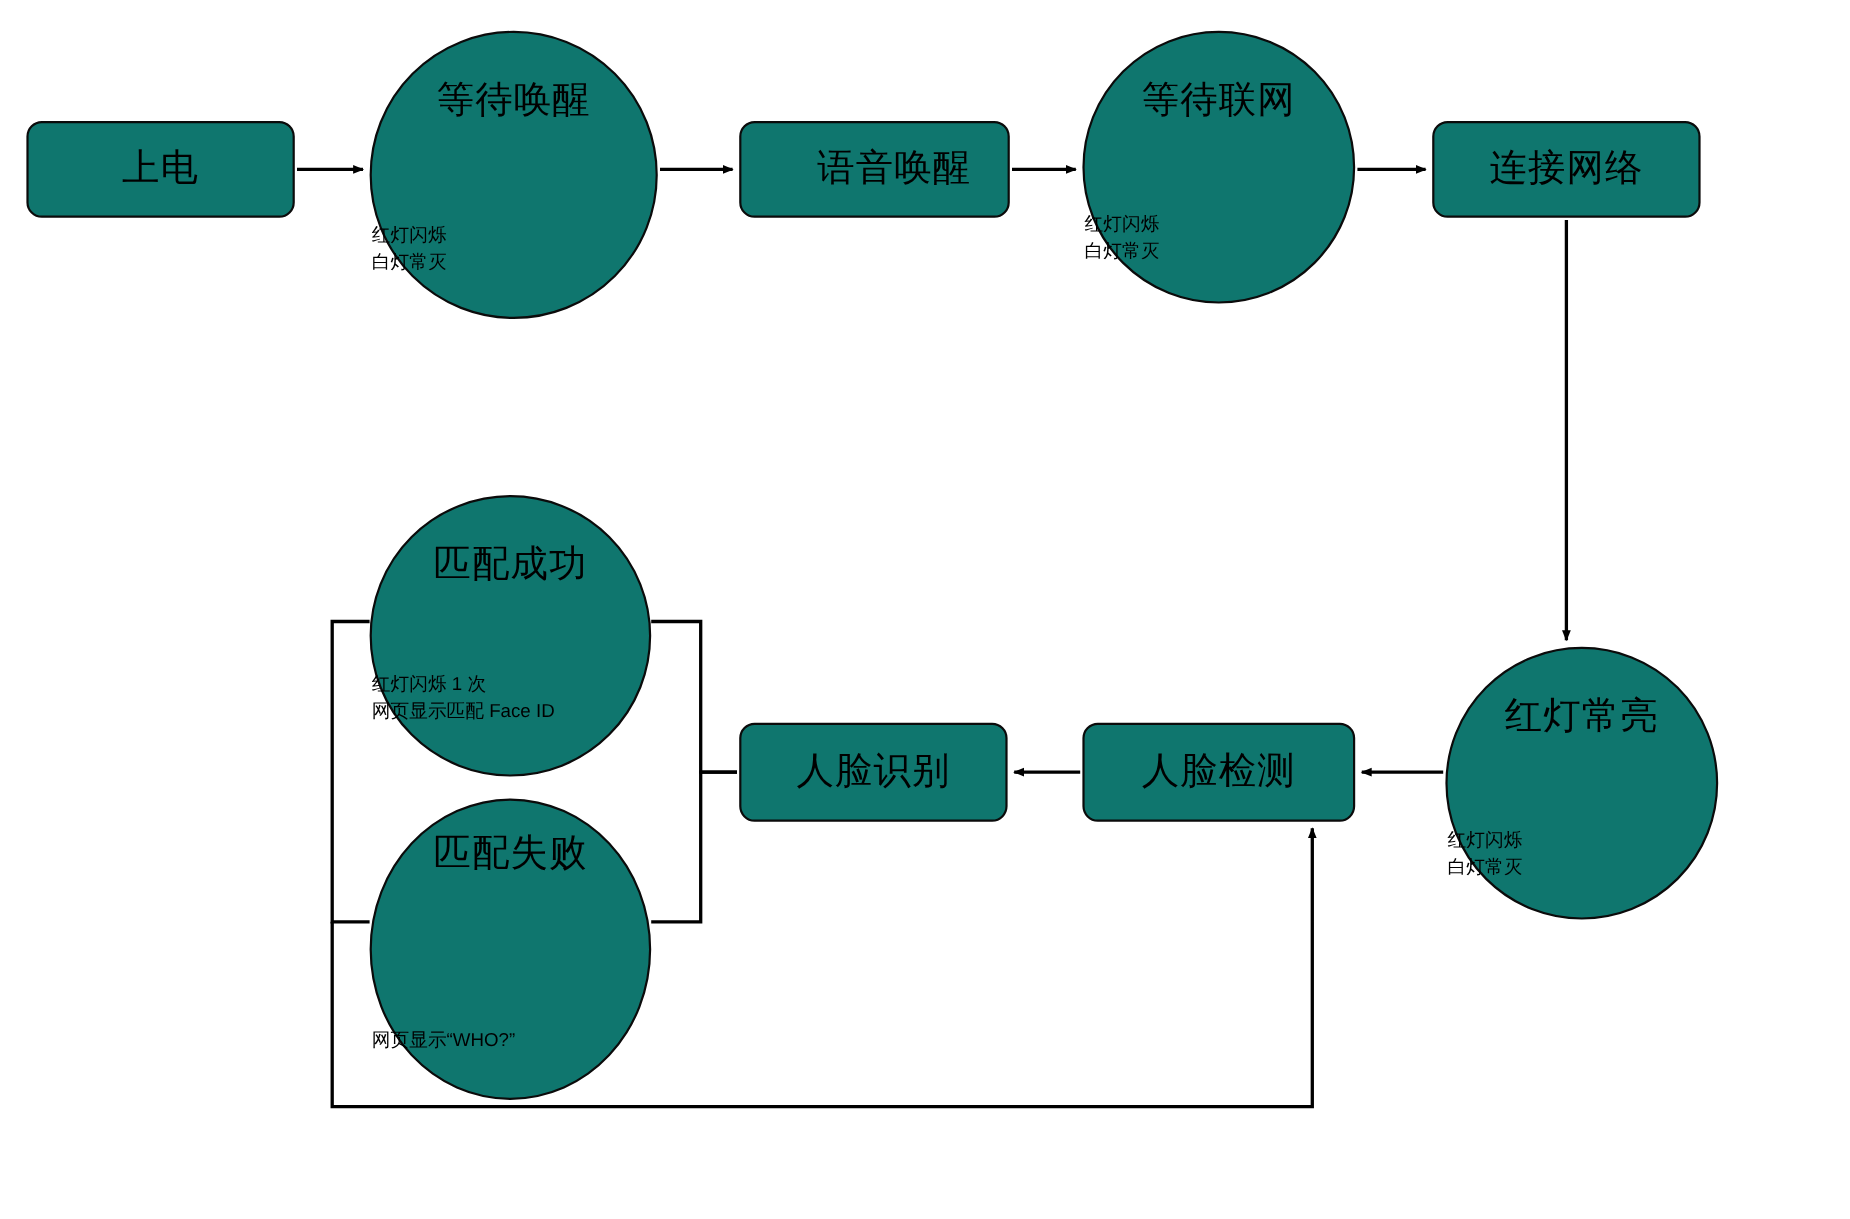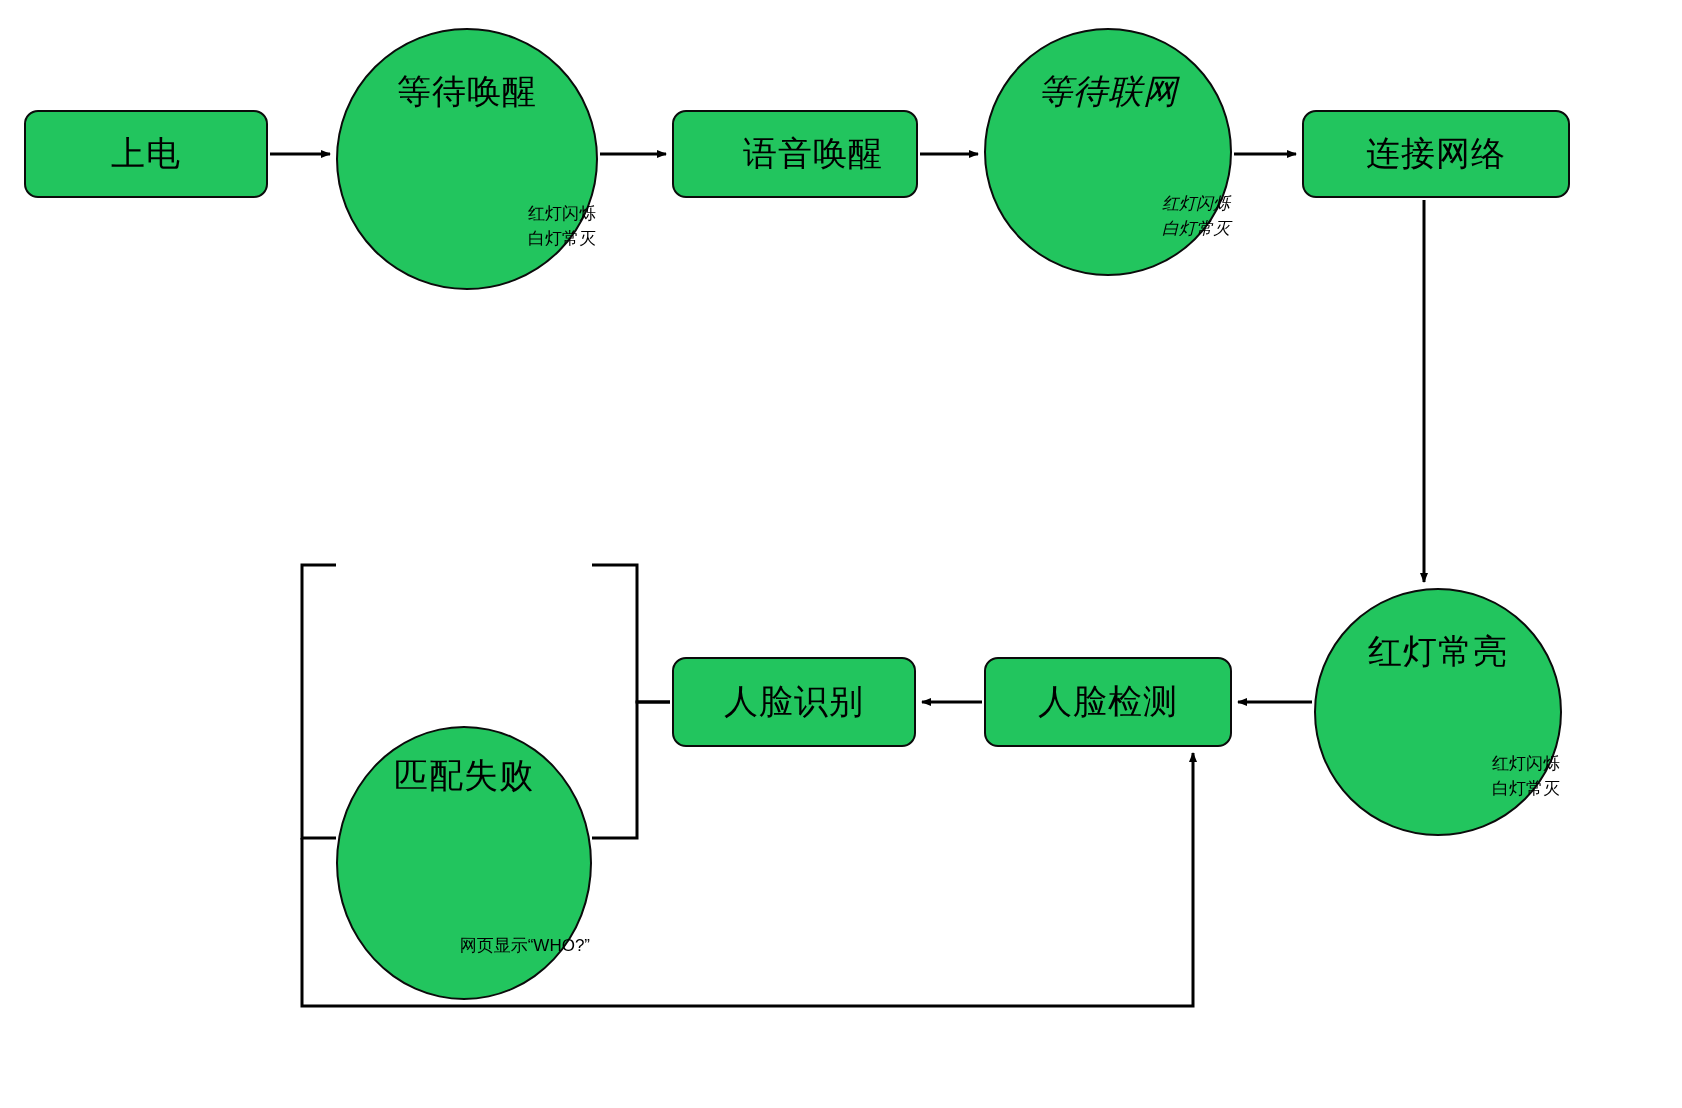--- a/index.html
+++ b/index.html
@@ -20,28 +20,28 @@
   #edges {
     position: absolute;
     left: 0;
     top: 0;
     width: 1682px;
     height: 1108px;
   }
   .node {
     position: absolute;
     box-sizing: border-box;
-    background: #22c55e;
+    background: #0f766e;
     border: 2px solid #0b0b0b;
     display: flex;
     flex-direction: column;
     align-items: center;
     justify-content: center;
     color: #000000;
-    text-align: right;
+    text-align: left;
   }
   .node.rect {
     border-radius: 14px;
   }
   .node.circle {
     border-radius: 50%;
     justify-content: flex-start;
   }
   .node-title {
     font-size: 34px;
@@ -58,23 +58,23 @@
     white-space: nowrap;
     position: absolute;
     left: 0;
     right: 0;
   }
   
   #n-power      { left: 24px;   top: 110px;  width: 244px;  height: 88px; }
   #n-wait-wake  { left: 336px;  top: 28px;   width: 262px;  height: 262px; }
   #n-wait-wake .node-sub { top: 172px; }
   #n-voice      { left: 672px;  top: 110px;  width: 246px;  height: 88px; padding-left: 36px; }
-  #n-wait-net   { left: 984px;  top: 28px;   width: 248px;  height: 248px; font-style: italic; }
+  #n-wait-net   { left: 984px;  top: 28px;   width: 248px;  height: 248px; }
   #n-wait-net .node-sub { top: 162px; }
-  #n-connect    { left: 1302px; top: 110px;  width: 268px;  height: 88px; }
+  #n-connect    { left: 1302px; top: 110px;  width: 244px;  height: 88px; }
   #n-net-ok     { left: 1314px; top: 588px;  width: 248px;  height: 248px; }
   #n-net-ok .node-sub { top: 162px; }
   #n-face-det   { left: 984px;  top: 657px;  width: 248px;  height: 90px; }
   #n-face-rec   { left: 672px;  top: 657px;  width: 244px;  height: 90px; }
   #n-match-ok   { left: 336px;  top: 450px;  width: 256px;  height: 256px; }
   #n-match-ok .node-sub { top: 158px; }
   #n-match-fail { left: 336px;  top: 726px;  width: 256px;  height: 274px; }
   #n-match-fail .node-sub { top: 194px; margin-top: 12px; }
   #n-match-fail .node-title { margin-top: 28px; }
 </style>
@@ -149,20 +149,27 @@
   </div>
 
   <div class="node rect" id="n-face-rec">
     <div class="node-title">人脸识别</div>
   </div>
 
   <div class="node rect" id="n-face-det">
     <div class="node-title">人脸检测</div>
   </div>
 
+  <div class="node circle" id="n-match-ok">
+    <div class="node-title">匹配成功</div>
+    <div class="node-sub">
+      <div>红灯闪烁 1 次</div>
+      <div>网页显示匹配 Face ID</div>
+    </div>
+  </div>
 
   <div class="node circle" id="n-match-fail">
     <div class="node-title">匹配失败</div>
     <div class="node-sub">
       <div>网页显示“WHO?”</div>
     </div>
   </div>
 
 </div>
 

